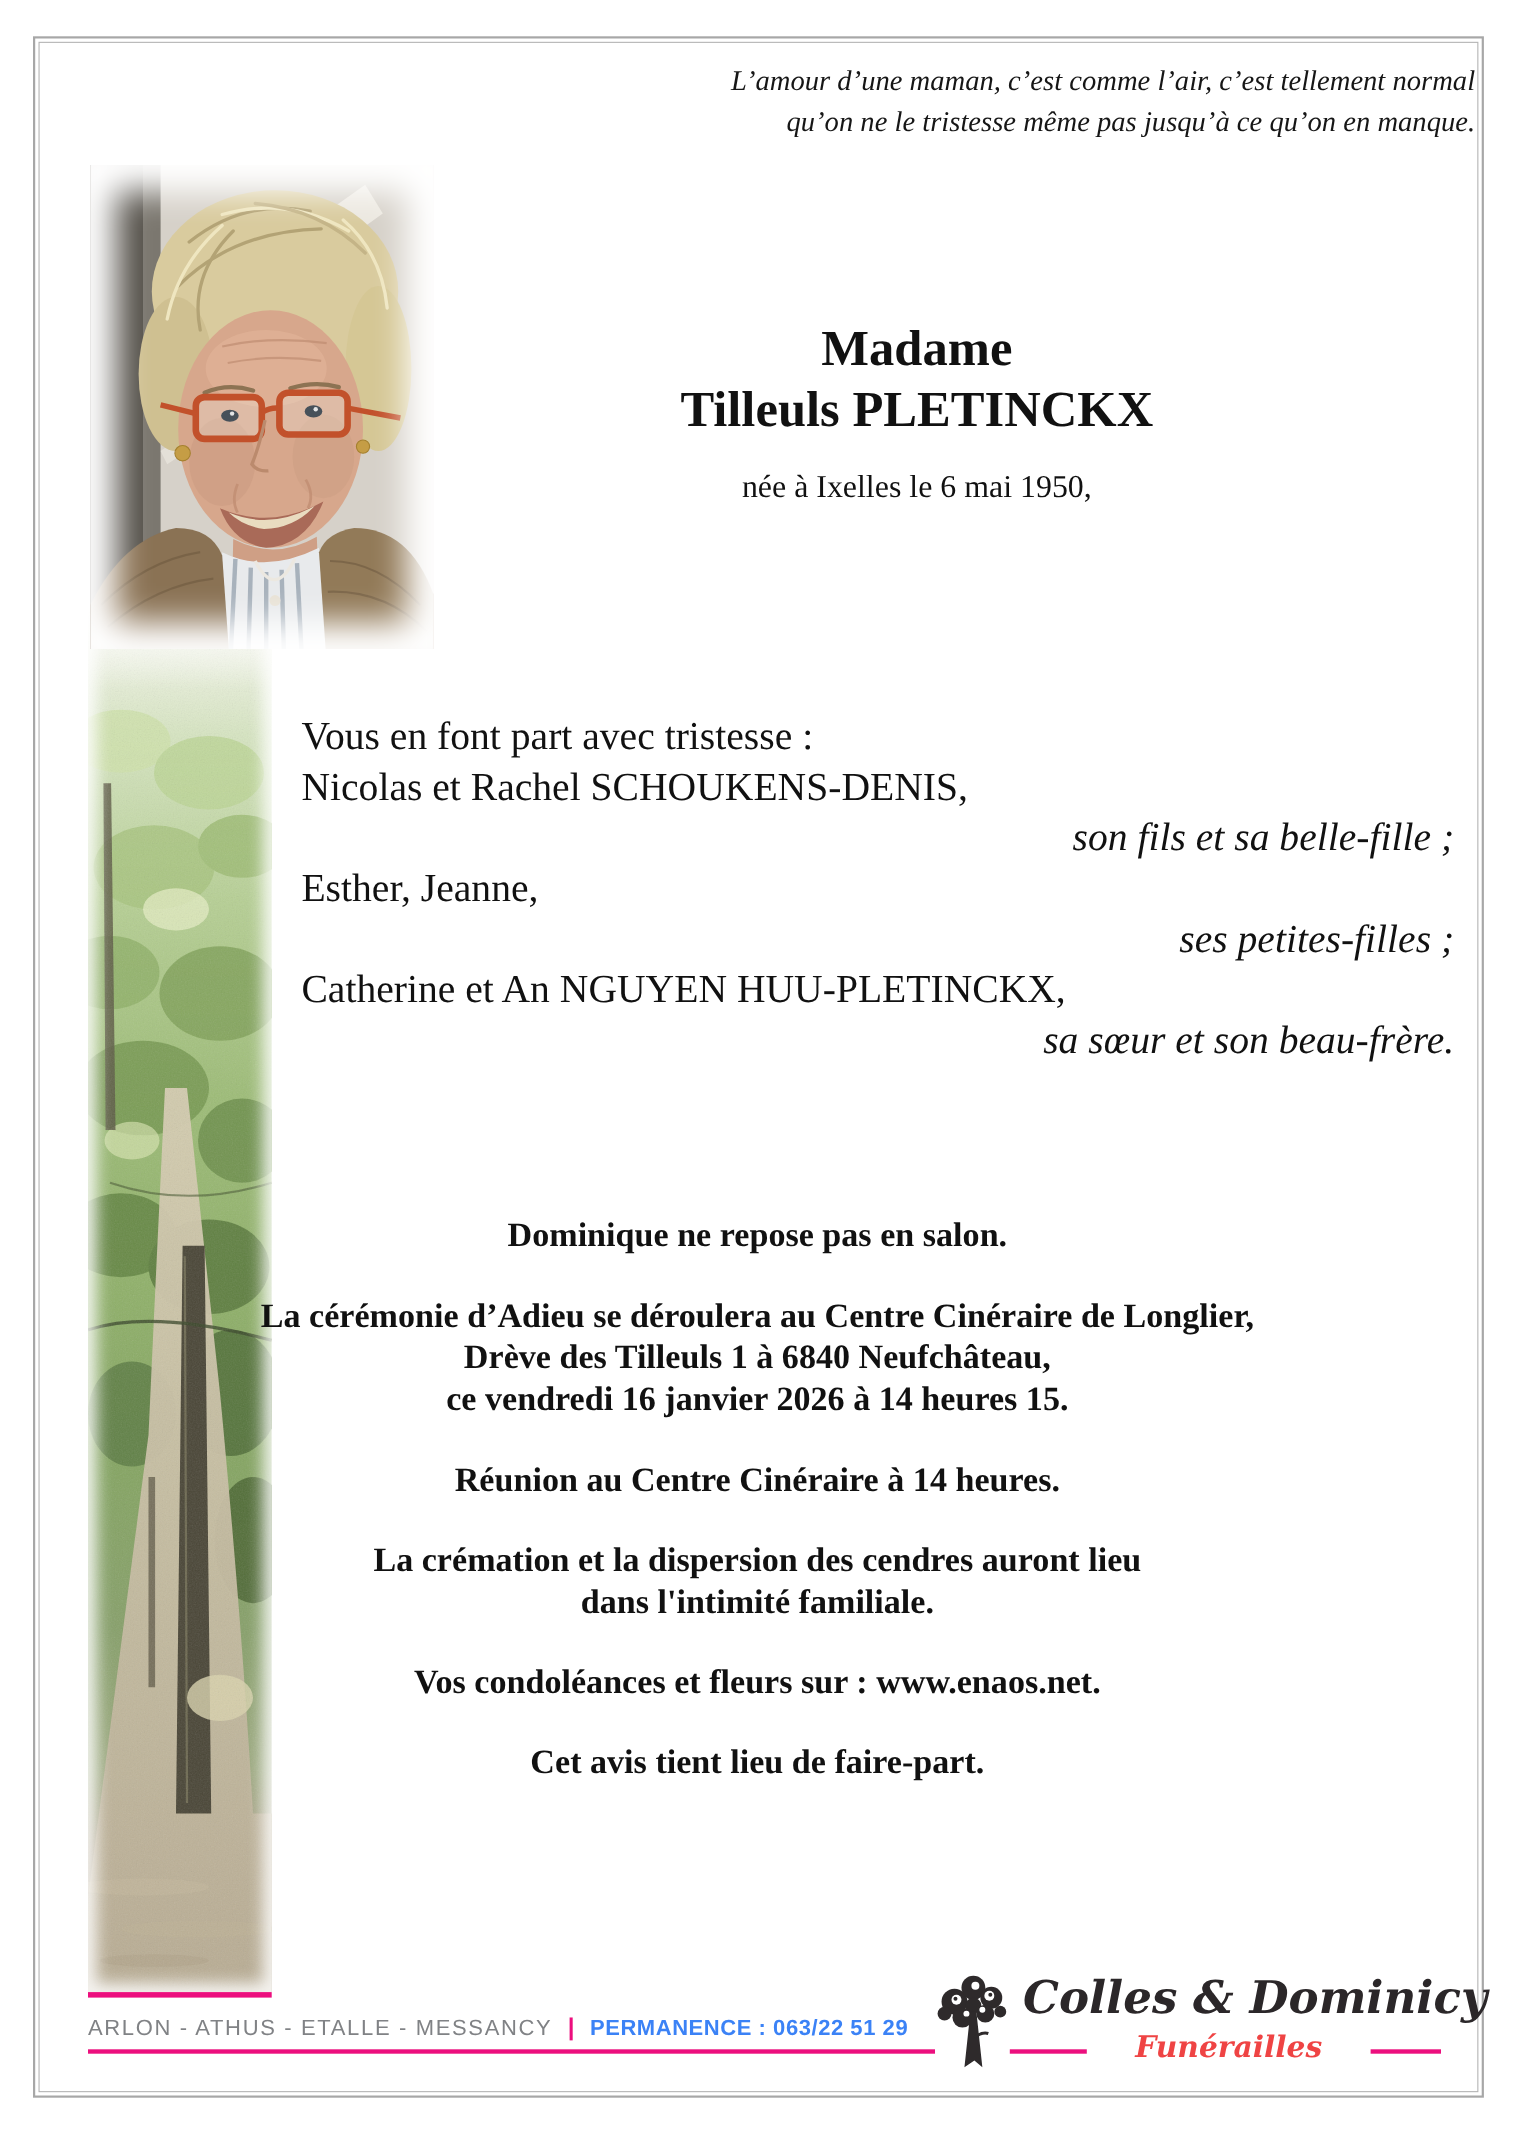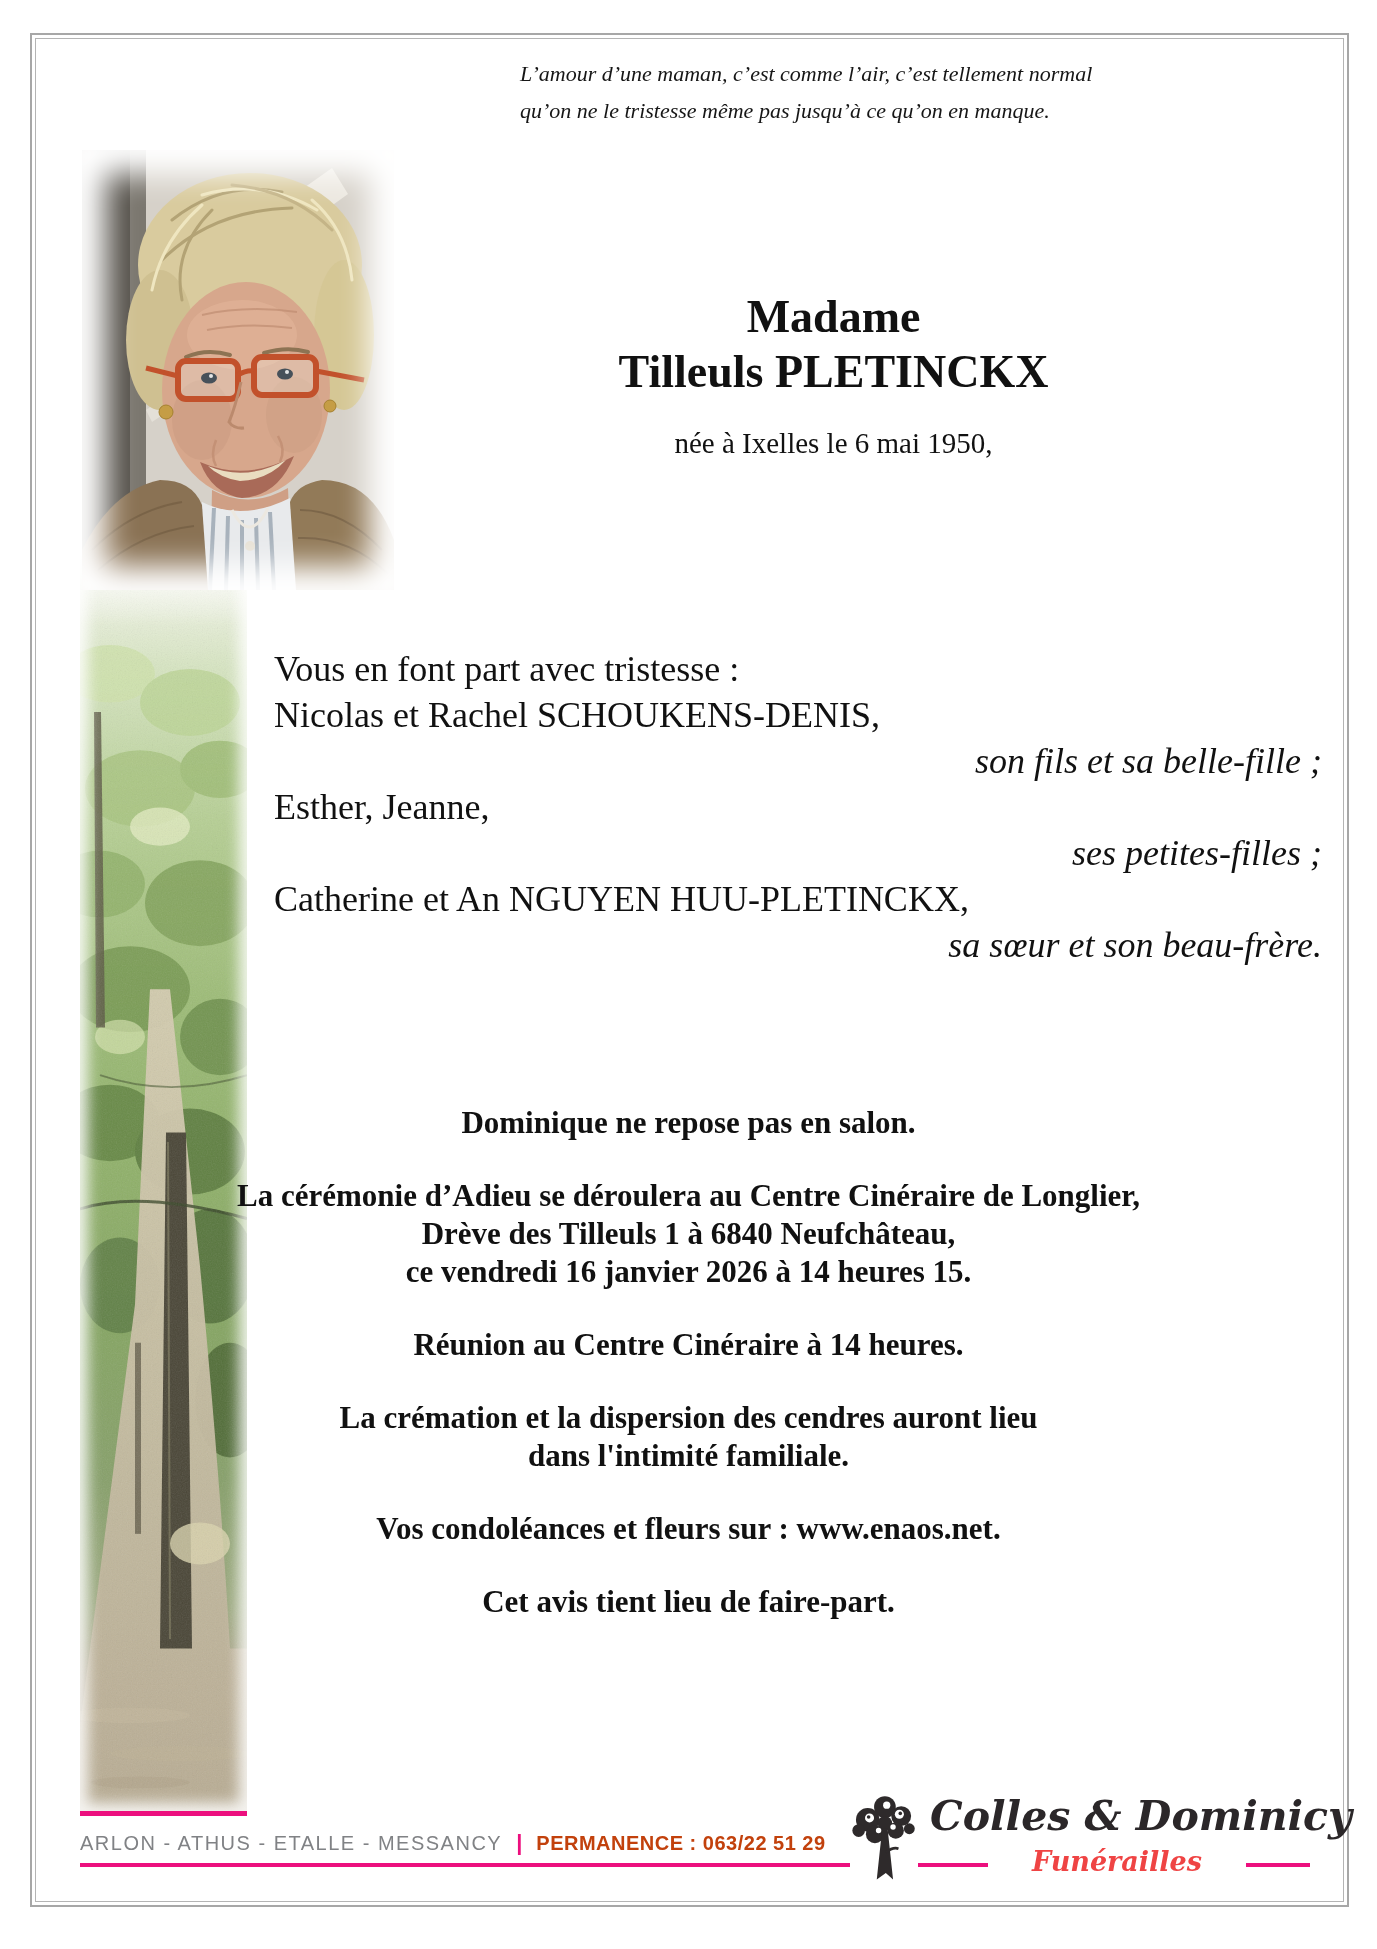--- a/index.html
+++ b/index.html
@@ -18,22 +18,22 @@
     border:2px solid #a7a7a7; z-index:1;
   }
   .frame-inner {
     position:absolute; inset:3px;
     border:1px solid #b4b4b4;
   }
 
   
   .quote {
     position:absolute; left:520px; right:36px; top:55px; z-index:4;
-    text-align:left; font-style:italic;
-    font-size:22px; line-height:37px; color:#161616;
+    text-align:right; font-style:italic;
+    font-size:26px; line-height:37px; color:#161616;
   }
 
   
   .portrait {
     position:absolute; left:82px; top:150px; width:312px; height:440px;
     z-index:3; overflow:hidden;
   }
   .portrait::after {
     content:""; position:absolute; inset:0;
     box-shadow: inset 0 0 30px 24px #ffffff;
@@ -77,21 +77,21 @@
   .blocks .bl  { line-height:38px; white-space:nowrap; }
 
   
   .footer-left {
     position:absolute; left:80px; top:1830px; z-index:4;
     font-family:"Liberation Sans", sans-serif; font-size:20px;
     white-space:nowrap;
   }
   .footer-left .locations { color:#808285; letter-spacing:1.5px; }
   .footer-left .pink-sep  { color:#ec0f7e; font-weight:bold; margin:0 14px; font-size:22px; }
-  .footer-left .permanence { color:#c2410c; font-weight:bold; letter-spacing:.5px; }
+  .footer-left .permanence { color:#3b82f6; font-weight:bold; letter-spacing:.5px; }
 
   .pink-line-long  { position:absolute; left:80px;   top:1863px; width:770px; height:4px; background:#ec0f7e; z-index:4; }
   .pink-line-mid   { position:absolute; left:918px;  top:1863px; width:70px;  height:4px; background:#ec0f7e; z-index:4; }
   .pink-dash-right { position:absolute; left:1246px; top:1863px; width:64px;  height:4px; background:#ec0f7e; z-index:4; }
 
   .tree { position:absolute; left:846px; top:1786px; width:76px; height:100px; z-index:5; }
 
   .brand-name {
     position:absolute; left:930px; top:1794px; width:410px; z-index:5;
     text-align:center; font-family:"DejaVu Serif", serif;

